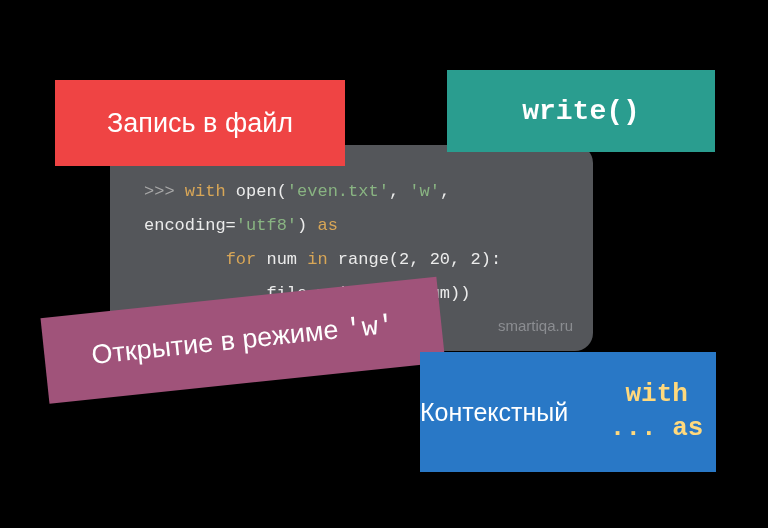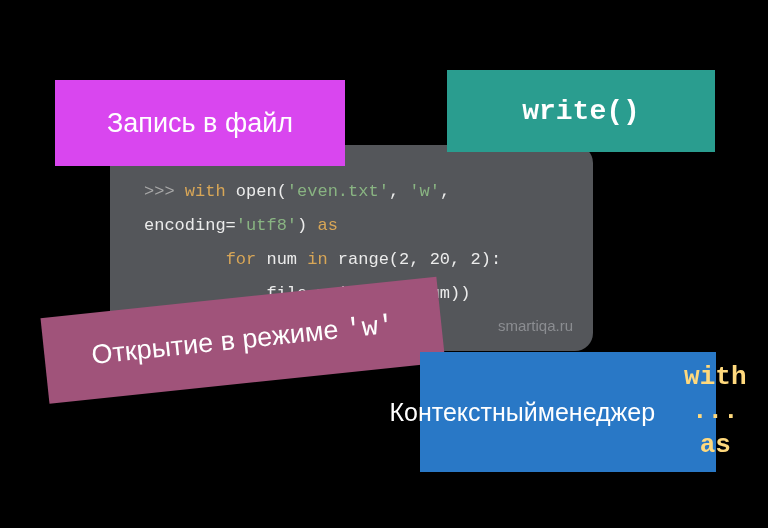--- a/index.html
+++ b/index.html
@@ -44,21 +44,21 @@
     align-items: center;
     justify-content: center;
     text-align: center;
     font-family: "Consolas", "Courier New", monospace;
   }
   .box-orange {
     left: 55px;
     top: 80px;
     width: 290px;
     height: 86px;
-    background: #d946ef;
+    background: #ef4444;
     font-family: "Segoe UI", Arial, sans-serif;
     font-size: 27px;
   }
   .box-teal {
     left: 432px;
     top: 70px;
     width: 268px;
     height: 82px;
     background: #2a9d8f;
     font-size: 28px;
@@ -119,15 +119,14 @@
 </div>
 
 <div class="box box-purple">
   <span>
     <span>Открытие в режиме </span><span class="mono">'w'</span>
   </span>
 </div>
 
 <div class="box box-blue">
   <div>Контекстный</div>
-  <div>менеджер</div>
   <div class="accent">with ... as</div>
 </div>
 
 </body></html>

